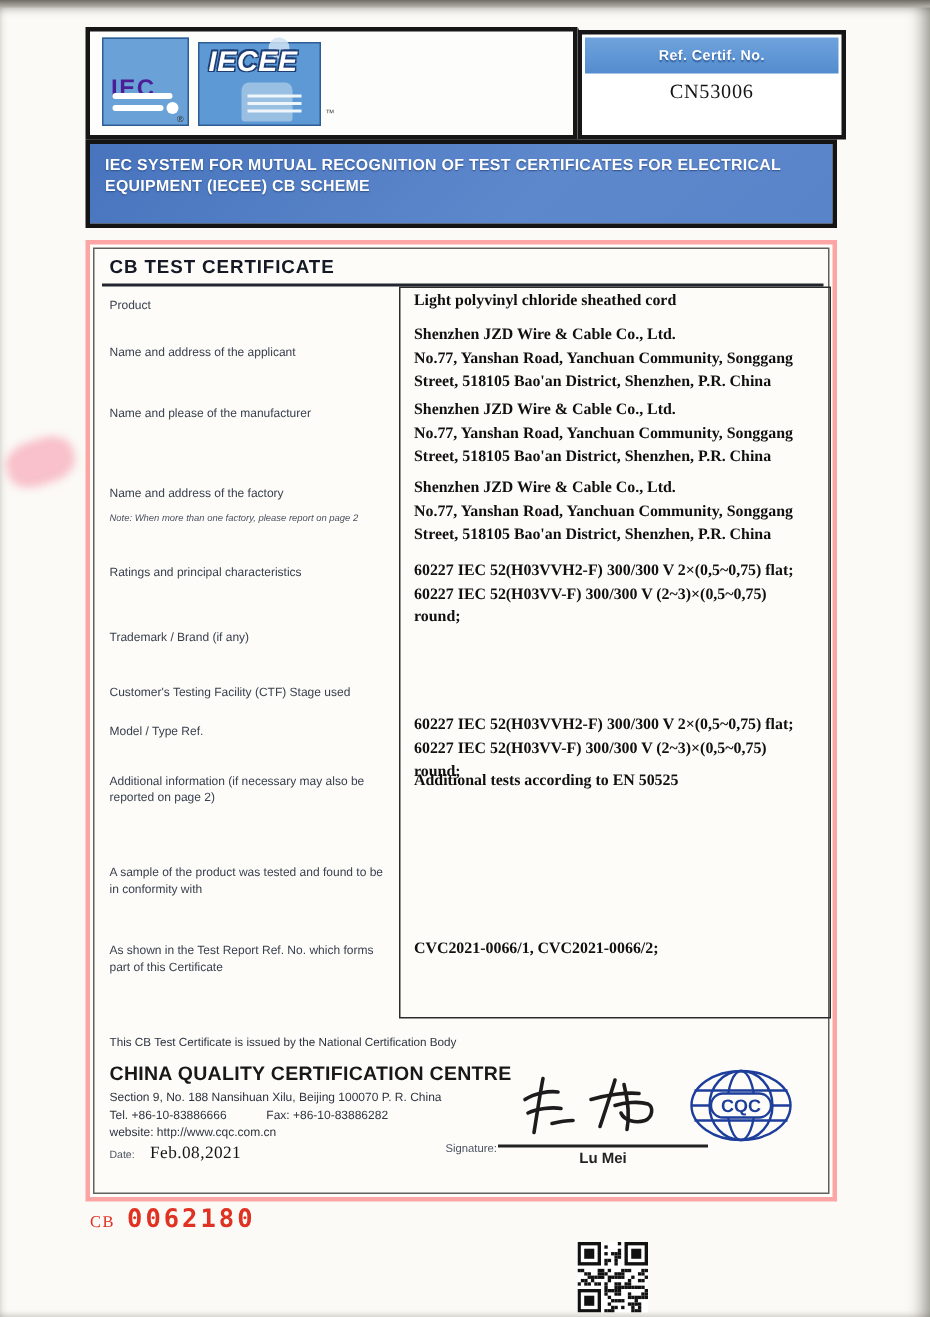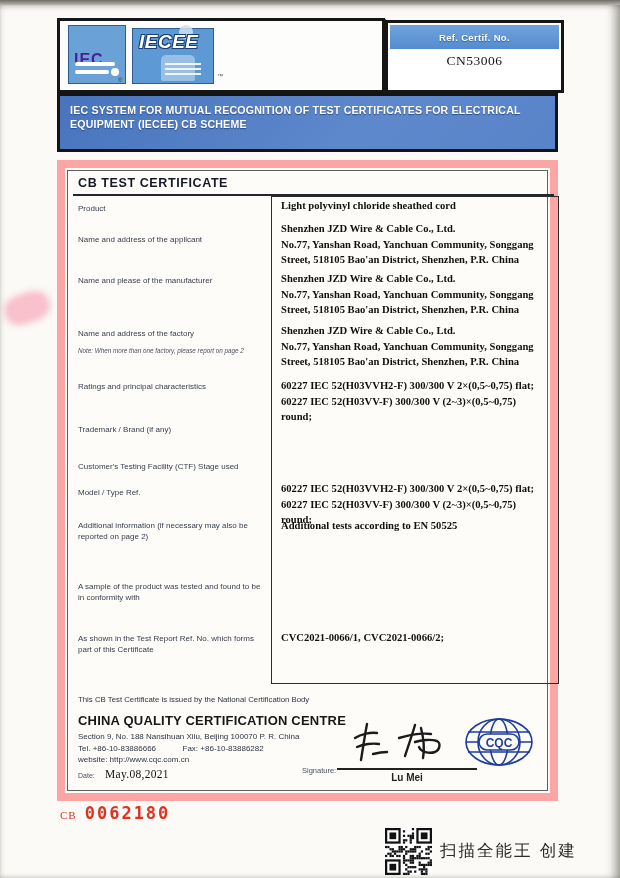--- a/index.html
+++ b/index.html
@@ -28,21 +28,21 @@
   .refBox{left:385px;top:20px;width:173px;height:67px;background:#fff;border:3px solid #161616;}
   .refHead{position:absolute;left:2px;top:2px;right:2px;height:24px;background:linear-gradient(#6fa3dd,#538cce);display:flex;align-items:center;justify-content:center;}
   .refHeadTxt{color:#fff;font-weight:bold;font-size:9.5px;letter-spacing:.3px;text-shadow:0 1px 1px #2d5a96;}
   .refVal{position:absolute;left:0;top:30px;width:100%;text-align:center;font-family:"Liberation Serif",serif;font-size:13.5px;color:#141414;letter-spacing:.5px;}
 
   
   .banner{left:57px;top:93px;width:501px;height:59px;background:linear-gradient(135deg,#4774bd,#5e88cc 60%,#5a84c9);border:3px solid #141414;box-sizing:border-box;}
   .bannerTxt{position:absolute;left:10px;top:7px;width:478px;color:#fff;font-weight:bold;font-size:10.6px;line-height:14px;letter-spacing:.2px;text-shadow:0 1px 1px #2c4e86;}
 
   
-  .frame{left:57px;top:160px;width:501px;height:641px;border:8px solid #fca5a5;background:#fdfcf9;box-sizing:border-box;}
+  .frame{left:57px;top:160px;width:501px;height:641px;border:3px solid #fca5a5;background:#fdfcf9;box-sizing:border-box;}
   .frameInner{position:absolute;inset:2px;border:1px solid #60605c;pointer-events:none;}
 
   .cbTitle{position:absolute;left:13px;top:8px;font-weight:bold;font-size:12.5px;letter-spacing:.6px;color:#141925;}
   .titleRule{position:absolute;left:8px;top:26px;width:481px;height:2px;background:#23262e;}
 
   .valBox{position:absolute;left:206px;top:28px;width:286px;height:486px;border:1.5px solid #2c2c2c;background:transparent;}
 
   .lbl{position:absolute;left:13px;width:185px;font-size:8px;line-height:10.5px;color:#39404e;}
   .note{position:absolute;left:13px;width:190px;font-size:6.3px;color:#4a5160;font-style:italic;}
   .val{position:absolute;left:216px;width:266px;font-family:"Liberation Serif",serif;font-weight:bold;font-size:10.6px;line-height:15.5px;color:#101010;white-space:pre-line;}
@@ -159,21 +159,21 @@
     <div class="cqcAddr">
       <div>Section 9, No. 188 Nansihuan Xilu, Beijing 100070 P. R. China</div>
       <div>
         <span>Tel. +86-10-83886666</span>
         <span style="display:inline-block;width:22px;"></span>
         <span>Fax: +86-10-83886282</span>
       </div>
       <div>website: http://www.cqc.com.cn</div>
     </div>
     <div class="dateLbl">Date:</div>
-    <div class="dateVal">May.08,2021</div>
+    <div class="dateVal">Feb.08,2021</div>
 
     <div class="sigLbl">Signature:</div>
     <svg class="sigArea" viewBox="0 0 130 46" title="陆梅">
       <g stroke="#1c1c1c" stroke-width="2.4" fill="none" stroke-linecap="round">
         <path d="M18,40 C20,28 22,14 24,4"></path>
         <path d="M12,18 C18,14 28,12 34,13"></path>
         <path d="M14,27 C20,24 30,23 36,24"></path>
         <path d="M30,34 C34,33 40,32 44,32"></path>
         <path d="M62,36 C66,24 70,12 72,5"></path>
         <path d="M56,18 C66,15 80,13 88,14"></path>
@@ -318,14 +318,13 @@
       <rect x="0" y="0" width="7" height="7" fill="#111"></rect>
       <rect x="1" y="1" width="5" height="5" fill="#fff"></rect>
       <rect x="2" y="2" width="3" height="3" fill="#111"></rect>
       <rect x="14" y="0" width="7" height="7" fill="#111"></rect>
       <rect x="15" y="1" width="5" height="5" fill="#fff"></rect>
       <rect x="16" y="2" width="3" height="3" fill="#111"></rect>
       <rect x="0" y="14" width="7" height="7" fill="#111"></rect>
       <rect x="1" y="15" width="5" height="5" fill="#fff"></rect>
       <rect x="2" y="16" width="3" height="3" fill="#111"></rect>
     </svg>
-  <div class="abs wm">扫描全能王 创建</div>
 </div>
 
 </body></html>

